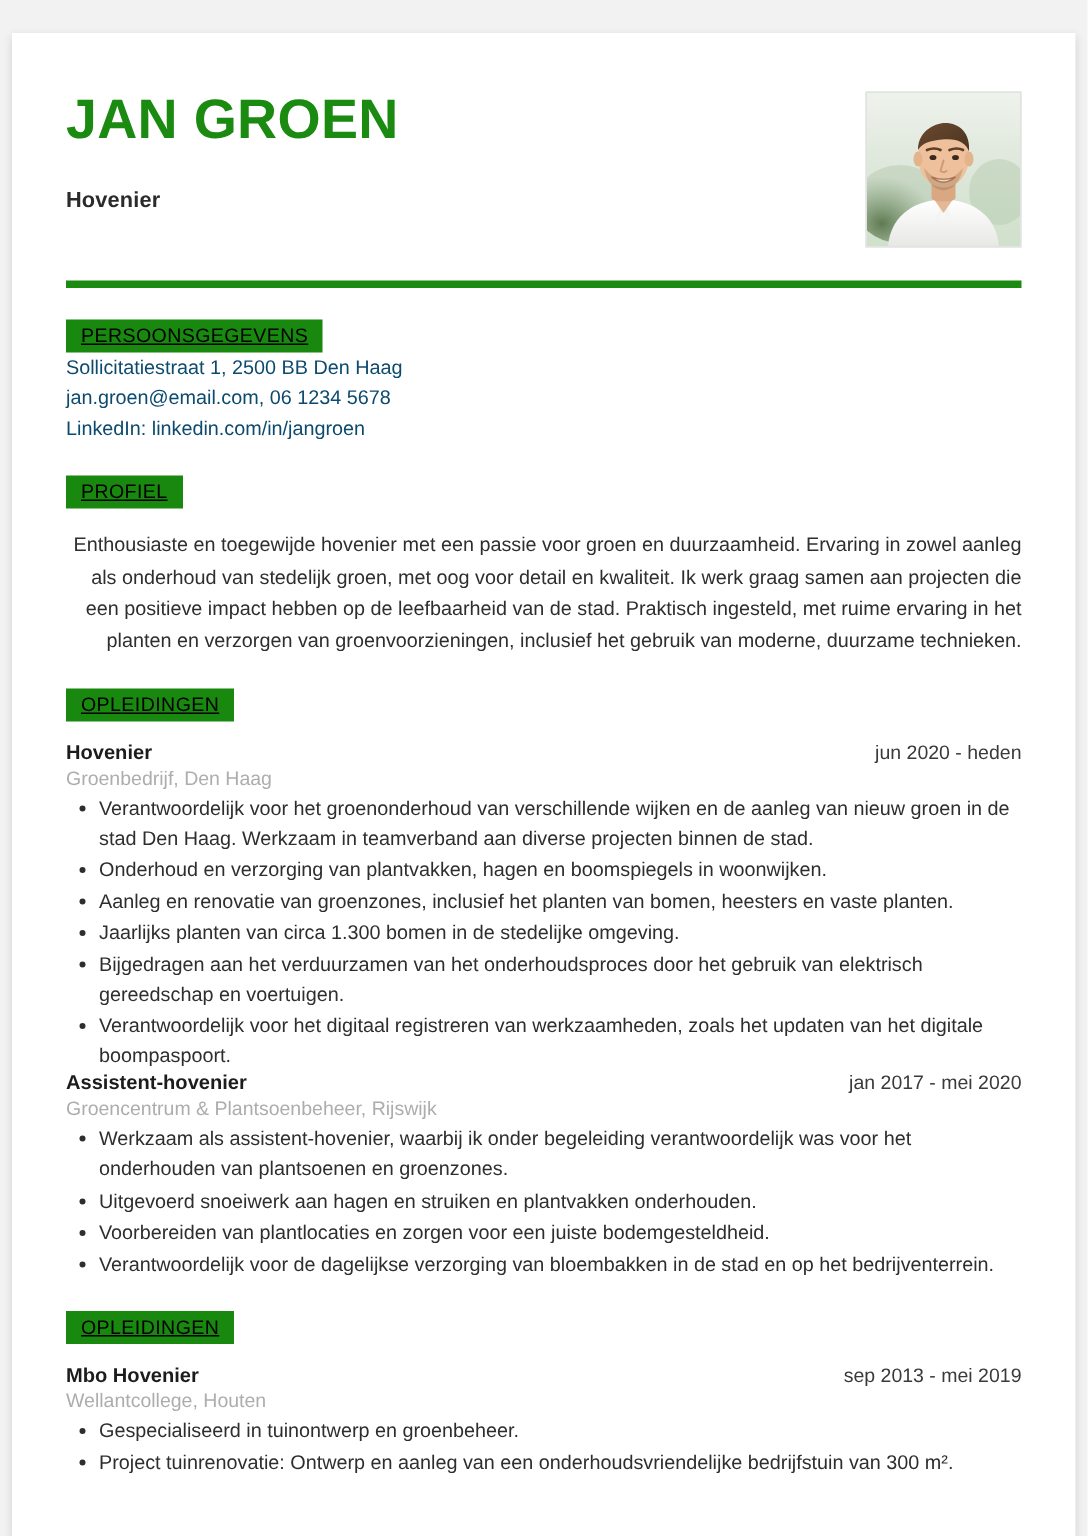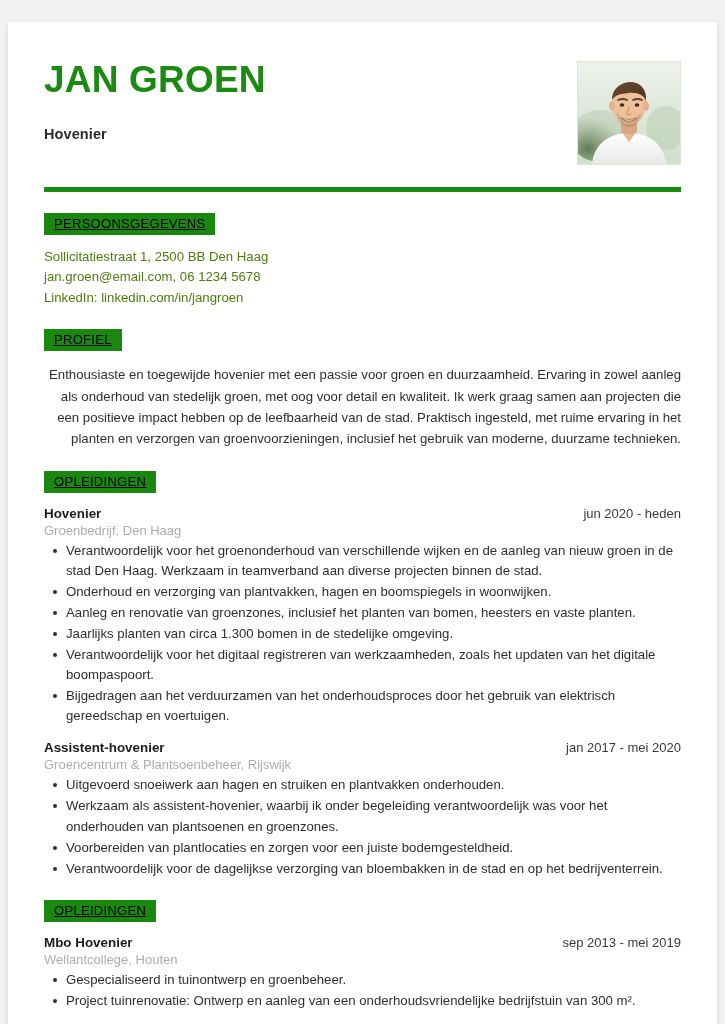--- a/index.html
+++ b/index.html
@@ -76,37 +76,36 @@
     color: #000000;
     font-size: 13px;
     letter-spacing: 0.3px;
     padding: 4px 10px 5px 10px;
     line-height: 1.0;
     text-decoration: underline;
   }
 
   
   .contact {
-    margin-top: 12px;
     font-size: 13.2px;
-    color: #4d7c0f;
+    color: #0c4a6e;
     line-height: 1.55;
   }
 
   
   .profile-text {
     margin-top: 13px;
     font-size: 13.2px;
     color: #2e2e2e;
     line-height: 1.62;
     text-align: right;
   }
 
   
-  .entry { margin-top: 14px; }
+  .entry { }
   .entry:first-of-type { margin-top: 13px; }
   .entry-head {
     display: flex;
     justify-content: space-between;
     align-items: baseline;
   }
   .entry-role {
     font-size: 13.4px;
     font-weight: bold;
     color: #1c1c1c;
@@ -232,34 +231,34 @@
         <div class="entry-head">
           <div class="entry-role">Hovenier</div>
           <div class="entry-date">jun 2020 - heden</div>
         </div>
         <div class="entry-org">Groenbedrijf, Den Haag</div>
         <ul class="bullets">
           <li>Verantwoordelijk voor het groenonderhoud van verschillende wijken en de aanleg van nieuw groen in de stad Den Haag. Werkzaam in teamverband aan diverse projecten binnen de stad.</li>
           <li>Onderhoud en verzorging van plantvakken, hagen en boomspiegels in woonwijken.</li>
           <li>Aanleg en renovatie van groenzones, inclusief het planten van bomen, heesters en vaste planten.</li>
           <li>Jaarlijks planten van circa 1.300 bomen in de stedelijke omgeving.</li>
+          <li>Bijgedragen aan het verduurzamen van het onderhoudsproces door het gebruik van elektrisch gereedschap en voertuigen.</li>
           <li>Verantwoordelijk voor het digitaal registreren van werkzaamheden, zoals het updaten van het digitale boompaspoort.</li>
-          <li>Bijgedragen aan het verduurzamen van het onderhoudsproces door het gebruik van elektrisch gereedschap en voertuigen.</li>
         </ul>
       </div>
 
       <div class="entry">
         <div class="entry-head">
           <div class="entry-role">Assistent-hovenier</div>
           <div class="entry-date">jan 2017 - mei 2020</div>
         </div>
         <div class="entry-org">Groencentrum &amp; Plantsoenbeheer, Rijswijk</div>
         <ul class="bullets">
+          <li>Werkzaam als assistent-hovenier, waarbij ik onder begeleiding verantwoordelijk was voor het onderhouden van plantsoenen en groenzones.</li>
           <li>Uitgevoerd snoeiwerk aan hagen en struiken en plantvakken onderhouden.</li>
-          <li>Werkzaam als assistent-hovenier, waarbij ik onder begeleiding verantwoordelijk was voor het onderhouden van plantsoenen en groenzones.</li>
           <li>Voorbereiden van plantlocaties en zorgen voor een juiste bodemgesteldheid.</li>
           <li>Verantwoordelijk voor de dagelijkse verzorging van bloembakken in de stad en op het bedrijventerrein.</li>
         </ul>
       </div>
     </div>
 
     <div class="section">
       <span class="badge">OPLEIDINGEN</span>
 
       <div class="entry">

